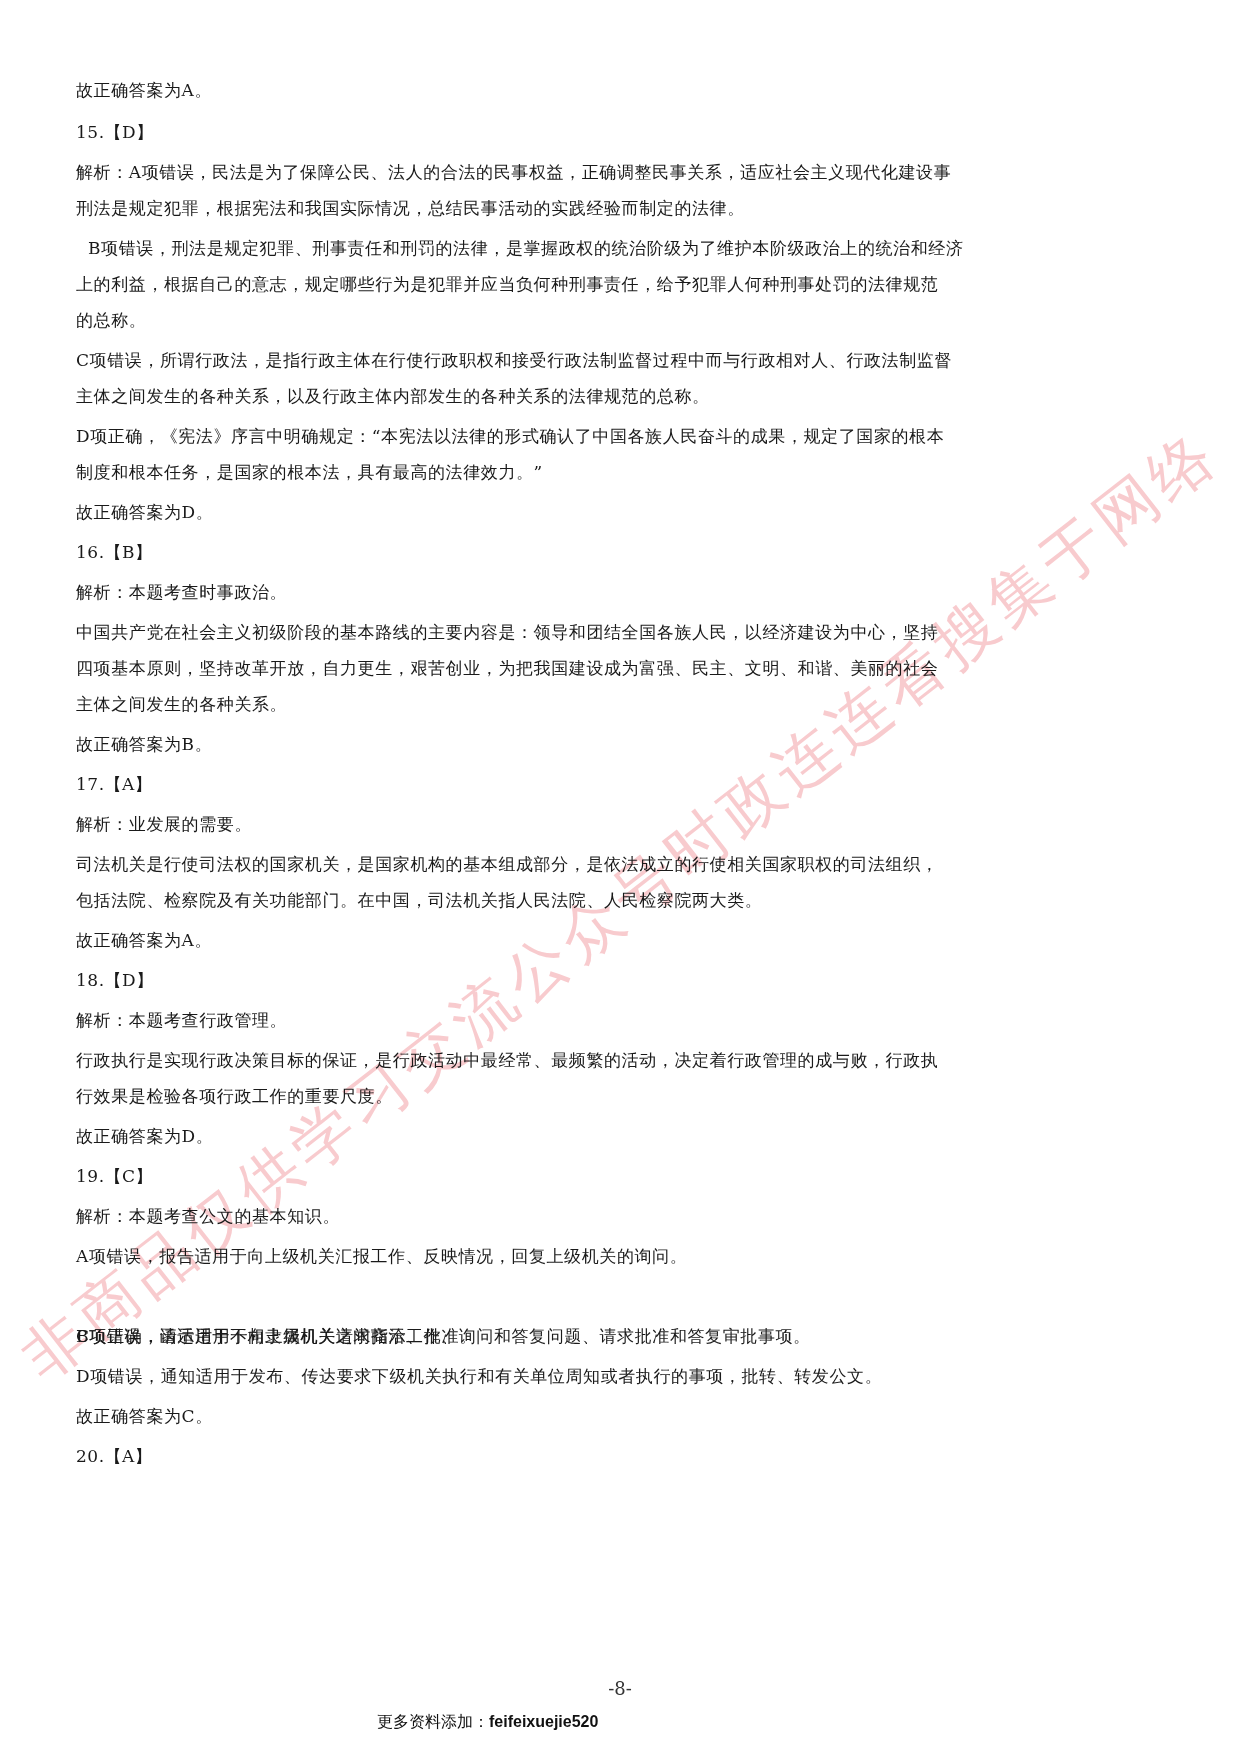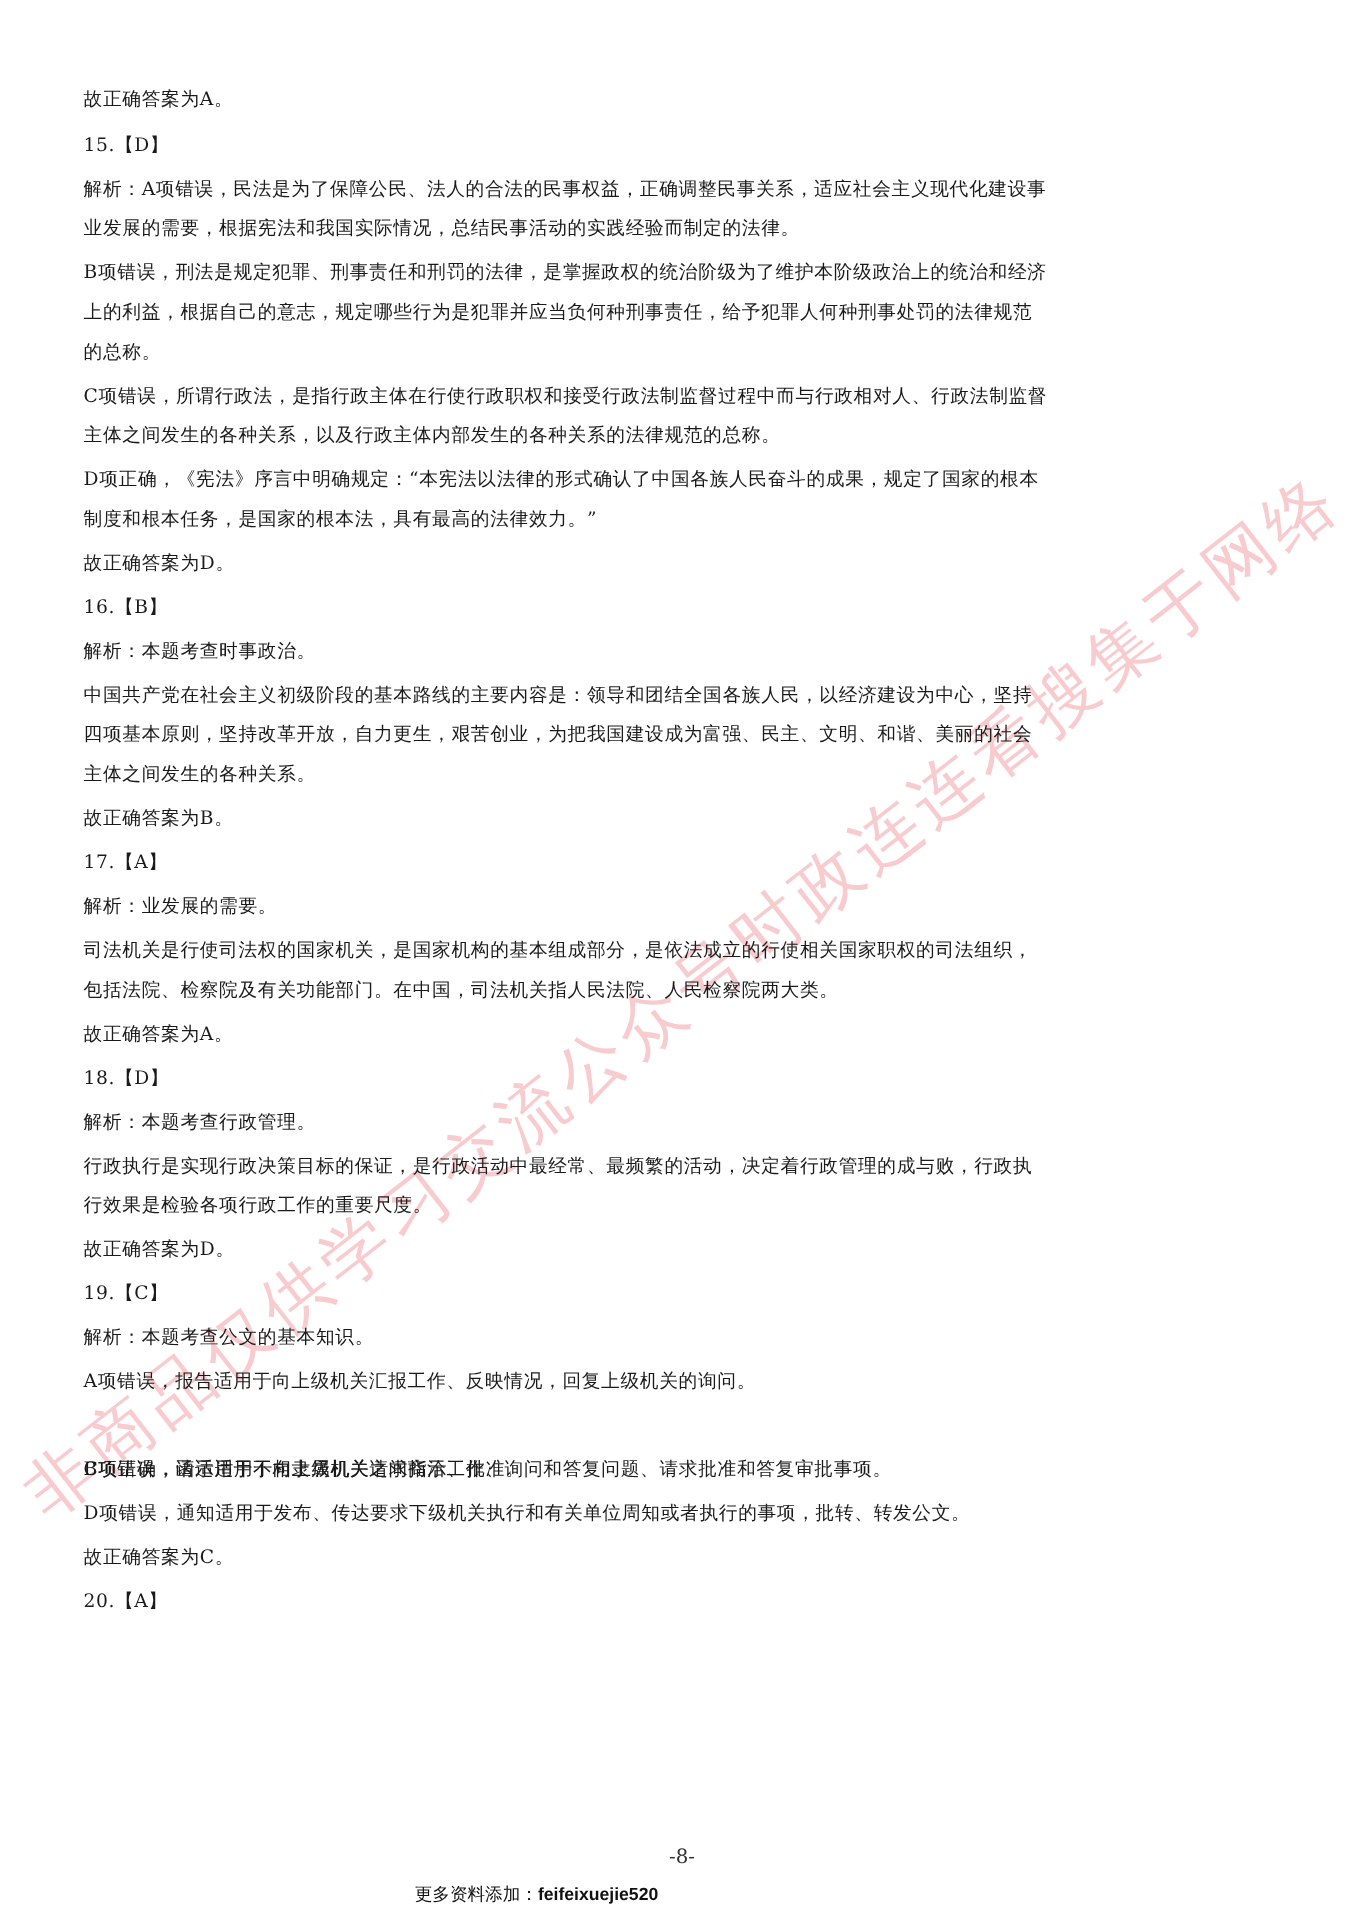--- a/index.html
+++ b/index.html
@@ -73,22 +73,22 @@
 <body>
 
 <div class="page">
 
   <div class="watermark">非商品仅供学习交流公众号时政连连看搜集于网络</div>
 
   <div id="content">
     <div class="line" style="top: 78px;">故正确答案为A。</div>
     <div class="line qnum" style="top: 120px;">15.【D】</div>
     <div class="line" style="top: 160px;">解析：A项错误，民法是为了保障公民、法人的合法的民事权益，正确调整民事关系，适应社会主义现代化建设事</div>
-    <div class="line" style="top: 196px;">业发展的需要，根据宪法和我国实际情况，总结民事活动的实践经验而制定的法律。</div>
-    <div class="line" style="top: 236px;">B项错误，刑法是规定犯罪、刑事责任和刑罚的法律，是掌握政权的统治阶级为了维护本阶级政治上的统治和经济</div>
+    <div class="line" style="top: 196px;">刑法是规定犯罪，根据宪法和我国实际情况，总结民事活动的实践经验而制定的法律。</div>
+    <div class="line" style="top: 236px; margin-left: 12px;">B项错误，刑法是规定犯罪、刑事责任和刑罚的法律，是掌握政权的统治阶级为了维护本阶级政治上的统治和经济</div>
     <div class="line" style="top: 272px;">上的利益，根据自己的意志，规定哪些行为是犯罪并应当负何种刑事责任，给予犯罪人何种刑事处罚的法律规范</div>
     <div class="line" style="top: 308px;">的总称。</div>
     <div class="line" style="top: 348px;">C项错误，所谓行政法，是指行政主体在行使行政职权和接受行政法制监督过程中而与行政相对人、行政法制监督</div>
     <div class="line" style="top: 384px;">主体之间发生的各种关系，以及行政主体内部发生的各种关系的法律规范的总称。</div>
     <div class="line" style="top: 424px;">D项正确，《宪法》序言中明确规定：“本宪法以法律的形式确认了中国各族人民奋斗的成果，规定了国家的根本</div>
     <div class="line" style="top: 460px;">制度和根本任务，是国家的根本法，具有最高的法律效力。”</div>
     <div class="line" style="top: 500px;">故正确答案为D。</div>
     <div class="line qnum" style="top: 540px;">16.【B】</div>
     <div class="line" style="top: 580px;">解析：本题考查时事政治。</div>
     <div class="line" style="top: 620px;">中国共产党在社会主义初级阶段的基本路线的主要内容是：领导和团结全国各族人民，以经济建设为中心，坚持</div>

